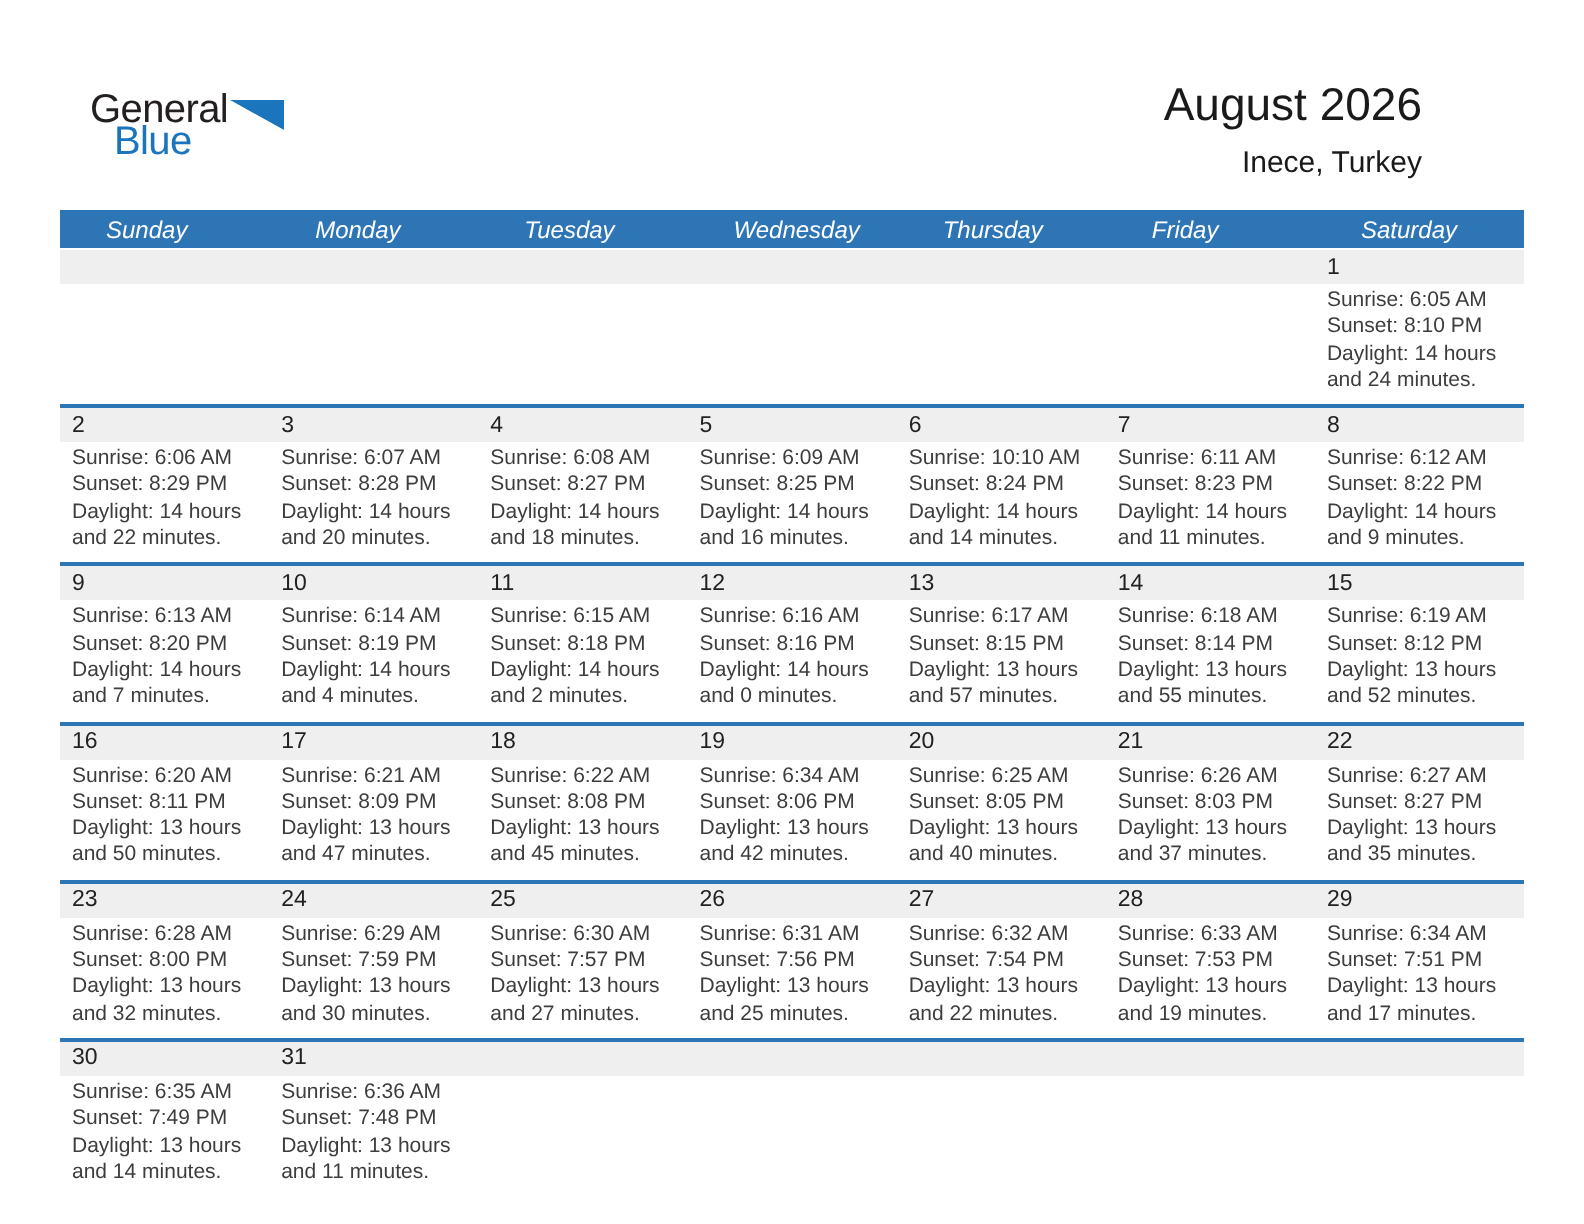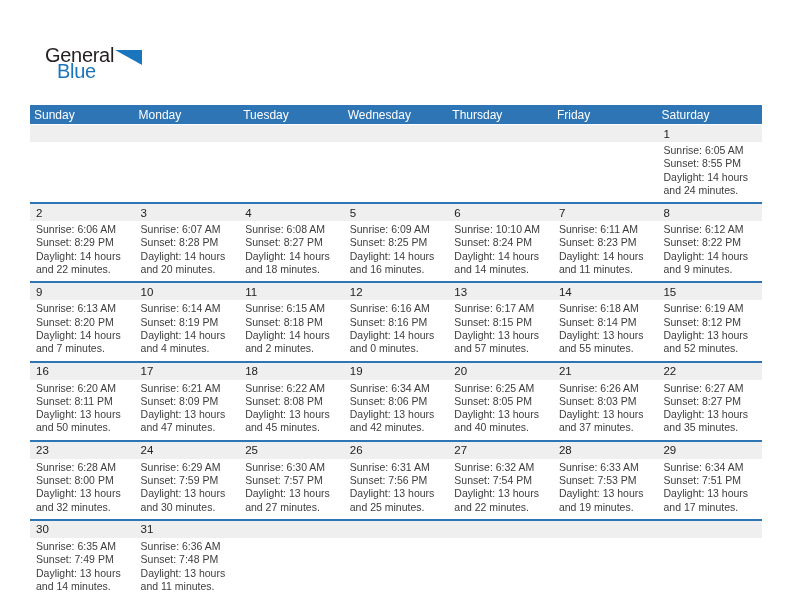--- a/index.html
+++ b/index.html
@@ -23,21 +23,21 @@
   .logo-blue { font-size: 20px; line-height: 18px; color: #1B75BC; margin-left: 12px; margin-top: -4px; letter-spacing: -0.3px; }
 
   
   .titles { position: absolute; right: 30px; top: 38px; text-align: right; }
   .month-title { font-size: 23px; color: #1a1a1a; line-height: 28px; }
   .location { font-size: 15px; color: #1a1a1a; margin-top: 7px; }
 
   
   .calendar { position: absolute; left: 30px; top: 105px; width: 732px; }
   .dow-row { display: flex; background: #2E75B6; height: 19px; align-items: center; margin-bottom: 1px; }
-  .dow-cell { flex: 1 1 0; color: #ffffff; font-size: 12px; padding-left: 4px; overflow: hidden; white-space: nowrap; }
+  .dow-cell { flex: 1 1 0; color: #ffffff; font-size: 12px; padding-left: 23px; overflow: hidden; white-space: nowrap; font-style: italic; }
 
   .week-row { display: flex; min-height: 74px; }
   .week-row.bordered { border-bottom: 2px solid #2E75B6; }
   .day-cell { flex: 1 1 0; overflow: hidden; }
   .day-strip { height: 17px; background: #EFEFEF; display: flex; align-items: center; padding-left: 6px; }
   .day-num { font-size: 11.5px; color: #222222; }
   .day-lines { padding: 2px 4px 5px 6px; font-size: 10.5px; line-height: 13.3px; color: #3d3d3d; }
 </style>
 </head>
 <body>
@@ -45,20 +45,24 @@
 <div class="page">
 
   <div class="logo">
     <div class="logo-row">
       <span class="logo-general">General</span>
       <span class="logo-triangle"></span>
     </div>
     <div class="logo-blue">Blue</div>
   </div>
 
+  <div class="titles">
+    <div class="month-title">August 2026</div>
+    <div class="location">Inece, Turkey</div>
+  </div>
 
   <div class="calendar">
     <div class="dow-row">
       <div class="dow-cell">Sunday</div>
       <div class="dow-cell">Monday</div>
       <div class="dow-cell">Tuesday</div>
       <div class="dow-cell">Wednesday</div>
       <div class="dow-cell">Thursday</div>
       <div class="dow-cell">Friday</div>
       <div class="dow-cell">Saturday</div>
@@ -88,21 +92,21 @@
           <div class="day-cell">
             <div class="day-strip"></div>
             <div class="day-lines"></div>
           </div>
           <div class="day-cell">
             <div class="day-strip">
               <span class="day-num">1</span>
             </div>
             <div class="day-lines">
               <div>Sunrise: 6:05 AM</div>
-              <div>Sunset: 8:55 PM</div>
+              <div>Sunset: 8:10 PM</div>
               <div>Daylight: 14 hours</div>
               <div>and 24 minutes.</div>
             </div>
           </div>
         </div>
         <div class="week-row bordered">
           <div class="day-cell">
             <div class="day-strip">
               <span class="day-num">2</span>
             </div>

